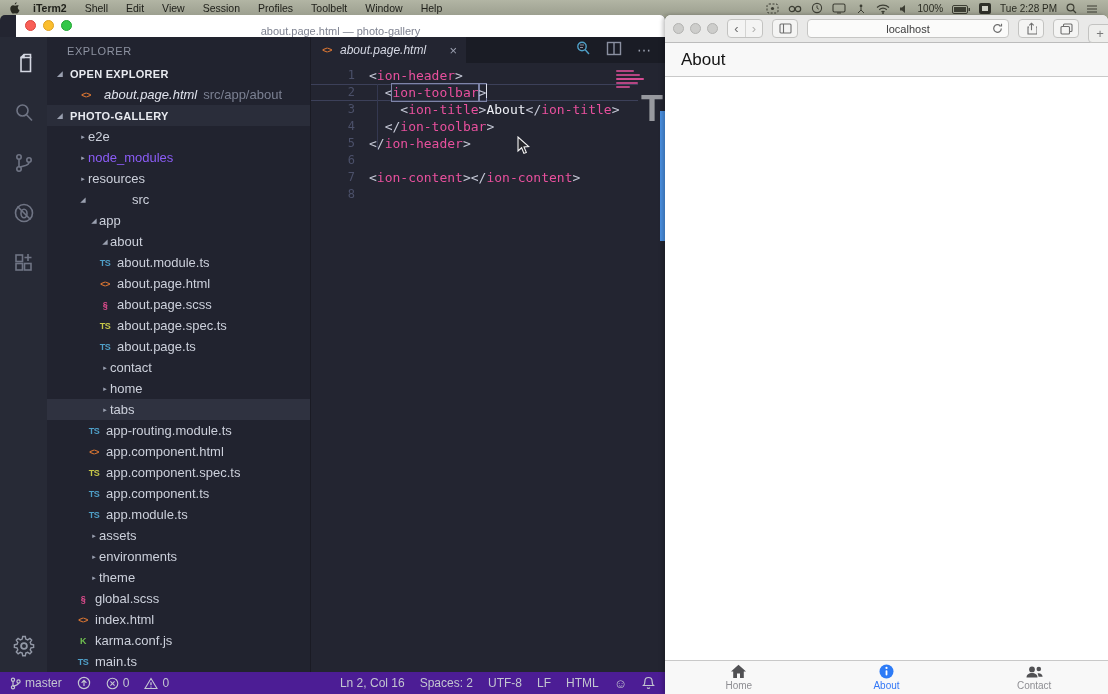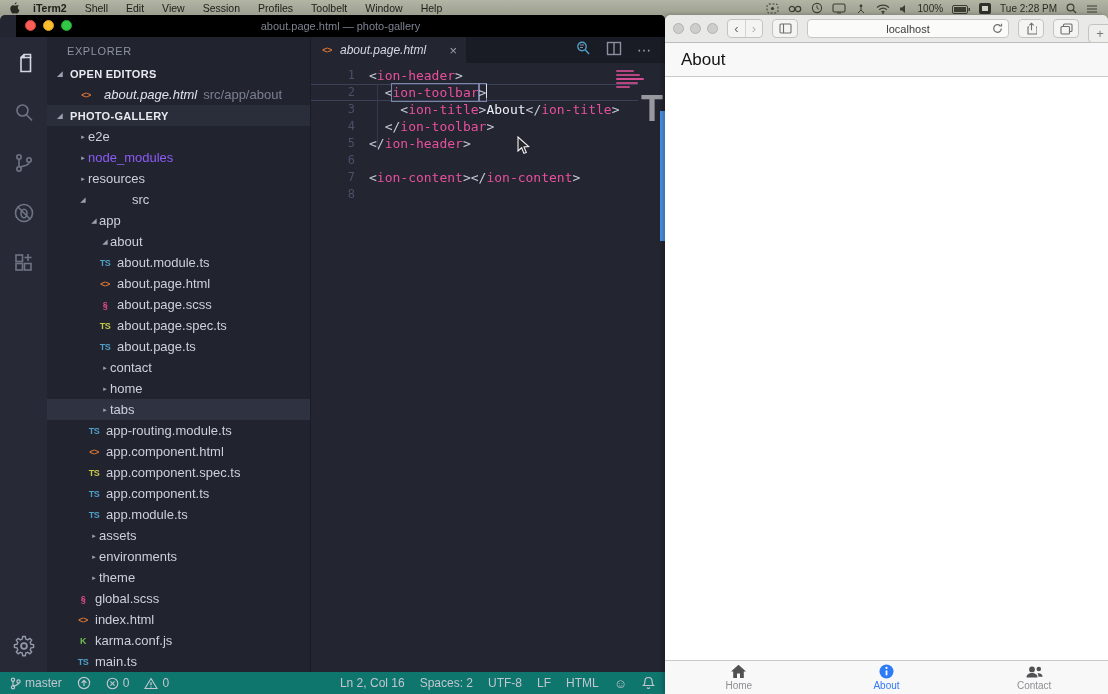--- a/index.html
+++ b/index.html
@@ -14,22 +14,22 @@
   .menu-item { padding:0 9px; white-space:nowrap; }
   .menu-item.app { font-weight:bold; }
   .mb-right { margin-left:auto; display:flex; align-items:flex-end; gap:9px; font-size:10px; color:#2a2b22; }
   .mb-ic { display:flex; align-items:center; opacity:.85; }
   .input-badge { width:12px; height:11px; background:#2f3029; border-radius:2px; display:flex; align-items:center; justify-content:center; }
   .input-badge i { width:6px; height:5px; background:#cfd0c6; display:block; }
 
   
   .vscode { position:absolute; left:0; top:15px; width:665px; height:679px;
     background:#232531; border-radius:5px 5px 0 0; overflow:hidden; }
-  .vs-titlebar { height:22px; background:#000000; position:relative; display:flex;
-    align-items:center; justify-content:center; color:#7e8290; font-size:11px;margin-left:16px; }
+  .vs-titlebar { height:22px; background:#ffffff; position:relative; display:flex;
+    align-items:flex-end; justify-content:center; color:#7e8290; font-size:11px;margin-left:16px; }
   .traffic { position:absolute; left:9px; top:5px; display:flex; gap:7px; }
   .dot { width:11px; height:11px; border-radius:50%; }
   .dot.r { background:#f95f57; border:1px solid #d9453e; }
   .dot.y { background:#fbbe2e; border:1px solid #dda123; }
   .dot.g { background:#33c748; border:1px solid #23a534; }
   .dot.gray { background:#cdcdcb; border:1px solid #b3b3b1; }
 
   .vs-main { display:flex; height:635px; }
   .activitybar { width:47px; background:#272a36; display:flex; flex-direction:column;
     align-items:center; padding:14px 0; gap:26px; flex:none; }
@@ -76,21 +76,21 @@
   .boxed { outline:1px solid #7e84a8; }
   .caret { display:inline-block; width:1px; height:14px; background:#e0e3ee; vertical-align:middle; }
   .indent-guide { position:absolute; left:66px; top:21px; width:1px; height:66px; background:#343850; }
   .minimap { position:absolute; right:19px; top:7px; width:30px; display:flex;
     flex-direction:column; gap:2px; }
   .mm-bar { height:2px; background:#e8509d; opacity:.75; border-radius:1px; }
   .t-overlay { position:absolute; right:2px; top:28px; font-size:36px; font-weight:bold;
     color:#97999f; line-height:1; font-family:"Liberation Sans",sans-serif; }
   .blue-strip { position:absolute; right:0; top:48px; width:5px; height:130px; background:#4a8fe0; }
 
-  .statusbar { height:22px; background:#0f766e; display:flex; align-items:center;
+  .statusbar { height:22px; background:#4c1d95; display:flex; align-items:center;
     padding:0 10px; gap:15px; color:#c3c6d0; font-size:12px; }
   .sb-item { display:flex; align-items:center; gap:4px; white-space:nowrap; }
   .sb-right { margin-left:auto; display:flex; align-items:center; gap:15px; }
   .smiley { font-size:13px; }
 
   
   .safari { position:absolute; left:665px; top:15px; width:443px; height:679px;
     background:#ffffff; border-radius:6px 6px 0 0; overflow:hidden;
     box-shadow:-2px 0 4px rgba(0,0,0,.25); }
   .sf-toolbar { height:28px; background:#e9e9e8; border-bottom:1px solid #bcbcbc;
@@ -255,21 +255,21 @@
             <path d="M11 7.2a3.8 3.8 0 1 0 0 7.6 3.8 3.8 0 0 0 0-7.6zm0 5.8a2 2 0 1 1 0-4 2 2 0 0 1 0 4z"></path>
             <path d="M9.7 1.5h2.6l.5 2.6 1.9.8 2.2-1.5 1.8 1.8-1.5 2.2.8 1.9 2.6.5v2.6l-2.6.5-.8 1.9 1.5 2.2-1.8 1.8-2.2-1.5-1.9.8-.5 2.6H9.7l-.5-2.6-1.9-.8-2.2 1.5-1.8-1.8 1.5-2.2-.8-1.9-2.6-.5V9.8l2.6-.5.8-1.9L3.3 5.2l1.8-1.8 2.2 1.5 1.9-.8z" fill="none" stroke="currentColor" stroke-width="1.4"></path>
           </svg>
       </span>
     </div>
 
     <div class="sidebar">
       <div class="explorer-title">EXPLORER</div>
       <div class="sec-head">
         <span class="twisty">◢</span>
-        <span>OPEN EDITORS</span>
+        <span>OPEN EXPLORER</span>
       </div>
       <div class="oe-item">
         <span class="ficon html">&lt;&gt;</span>
         <span class="name">about.page.html</span>
         <span class="path">src/app/about</span>
       </div>
       <div class="sec-head hl">
         <span class="twisty">◢</span>
         <span>PHOTO-GALLERY</span>
       </div>

